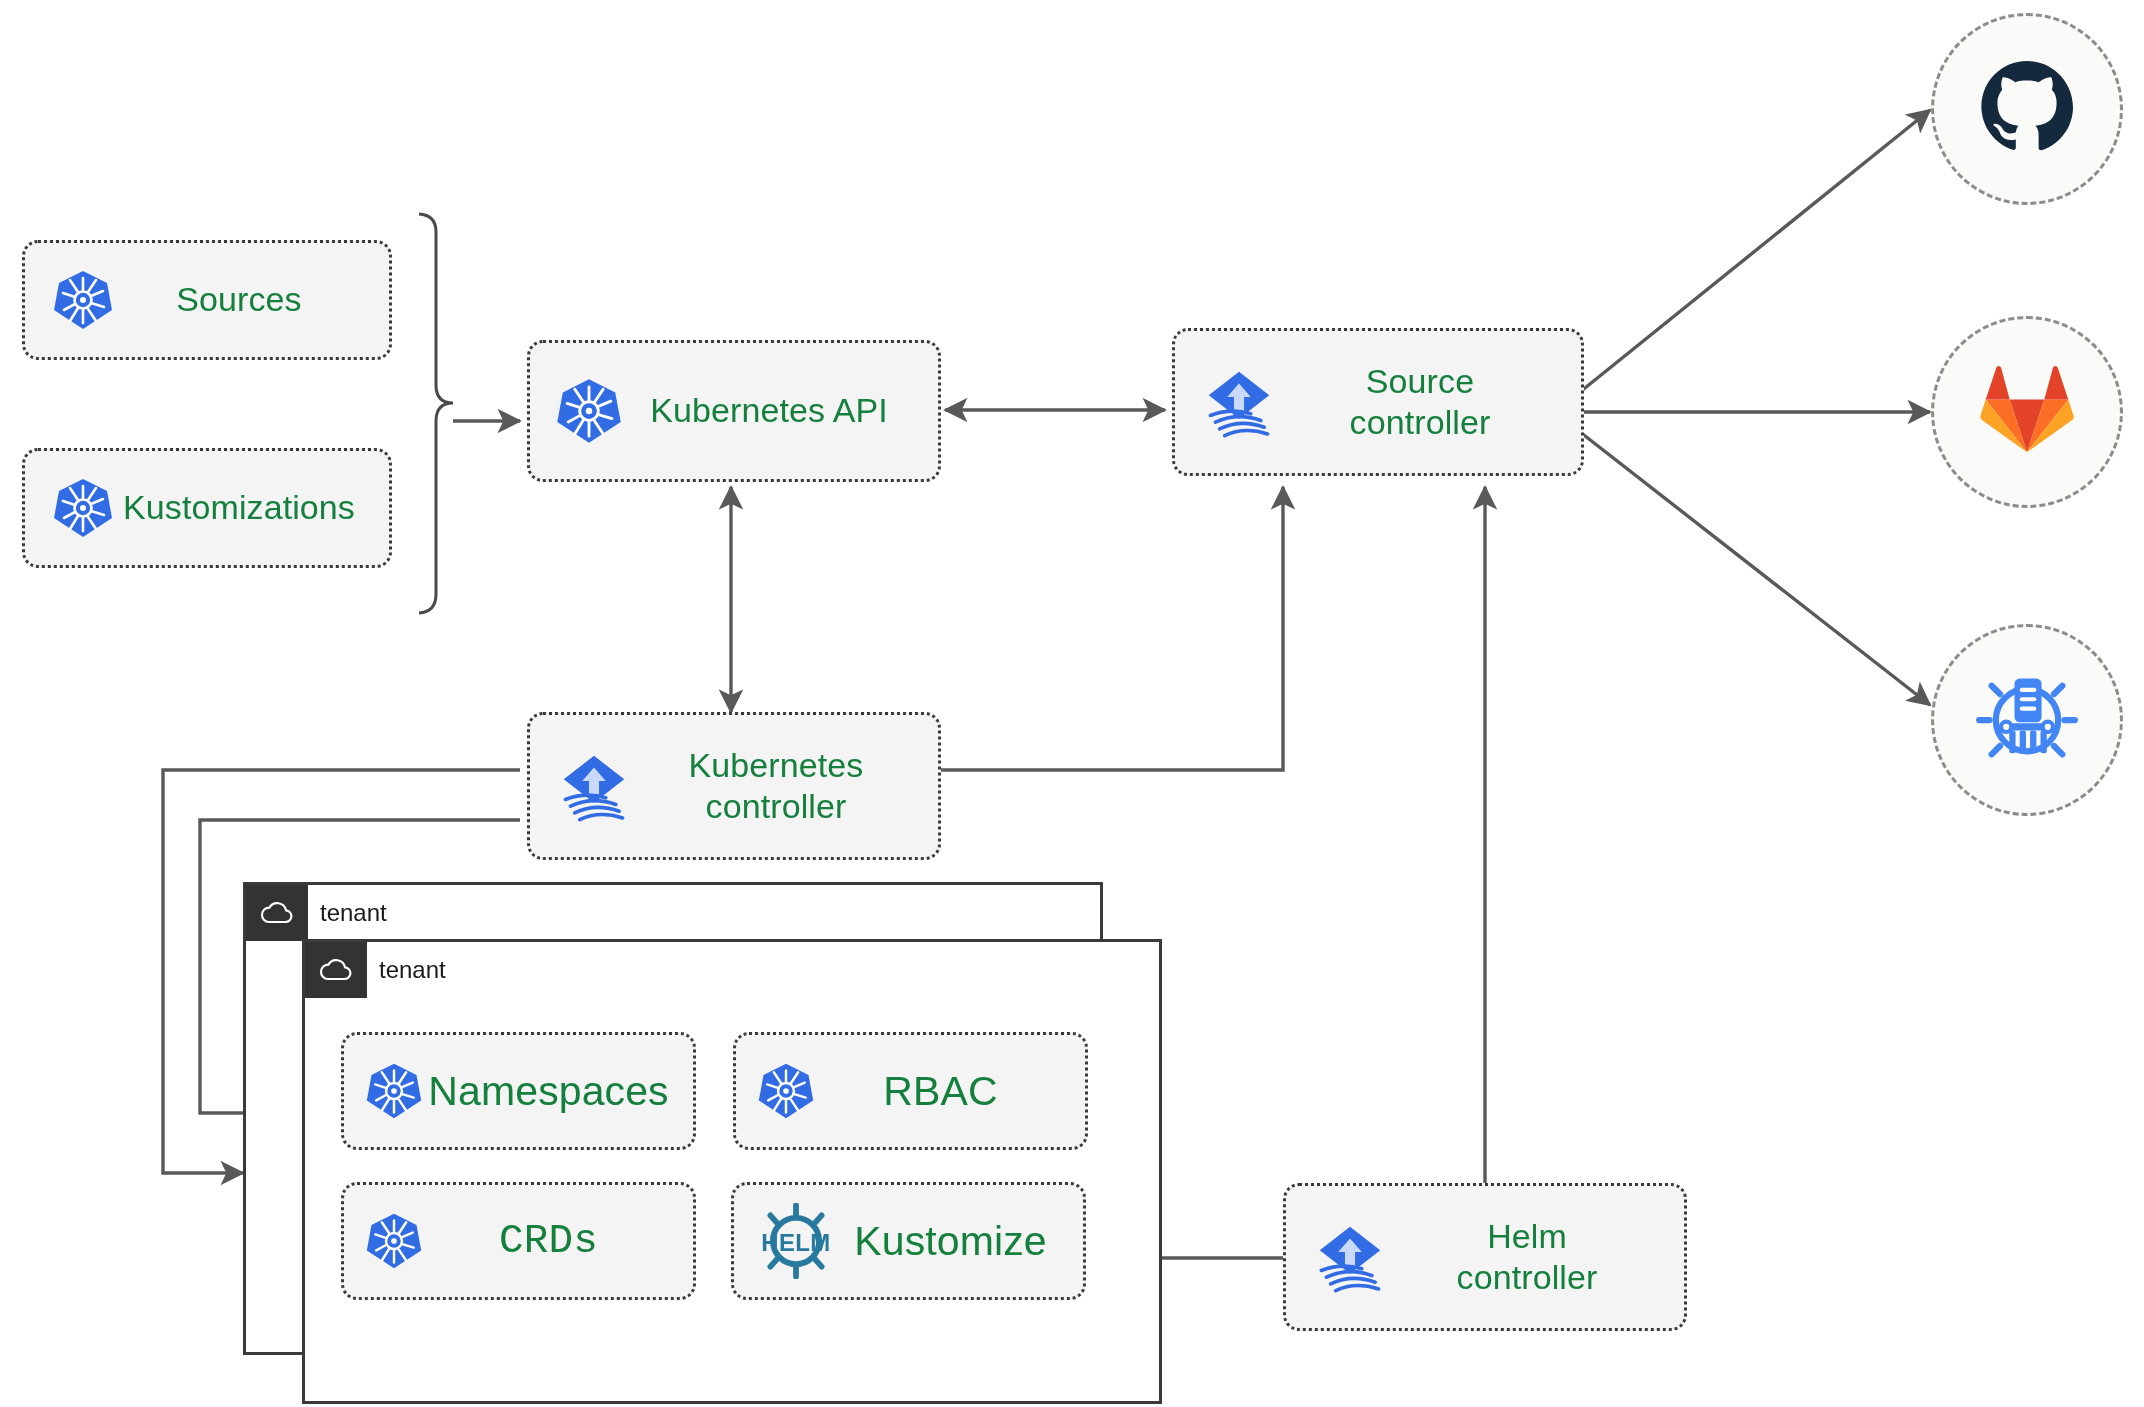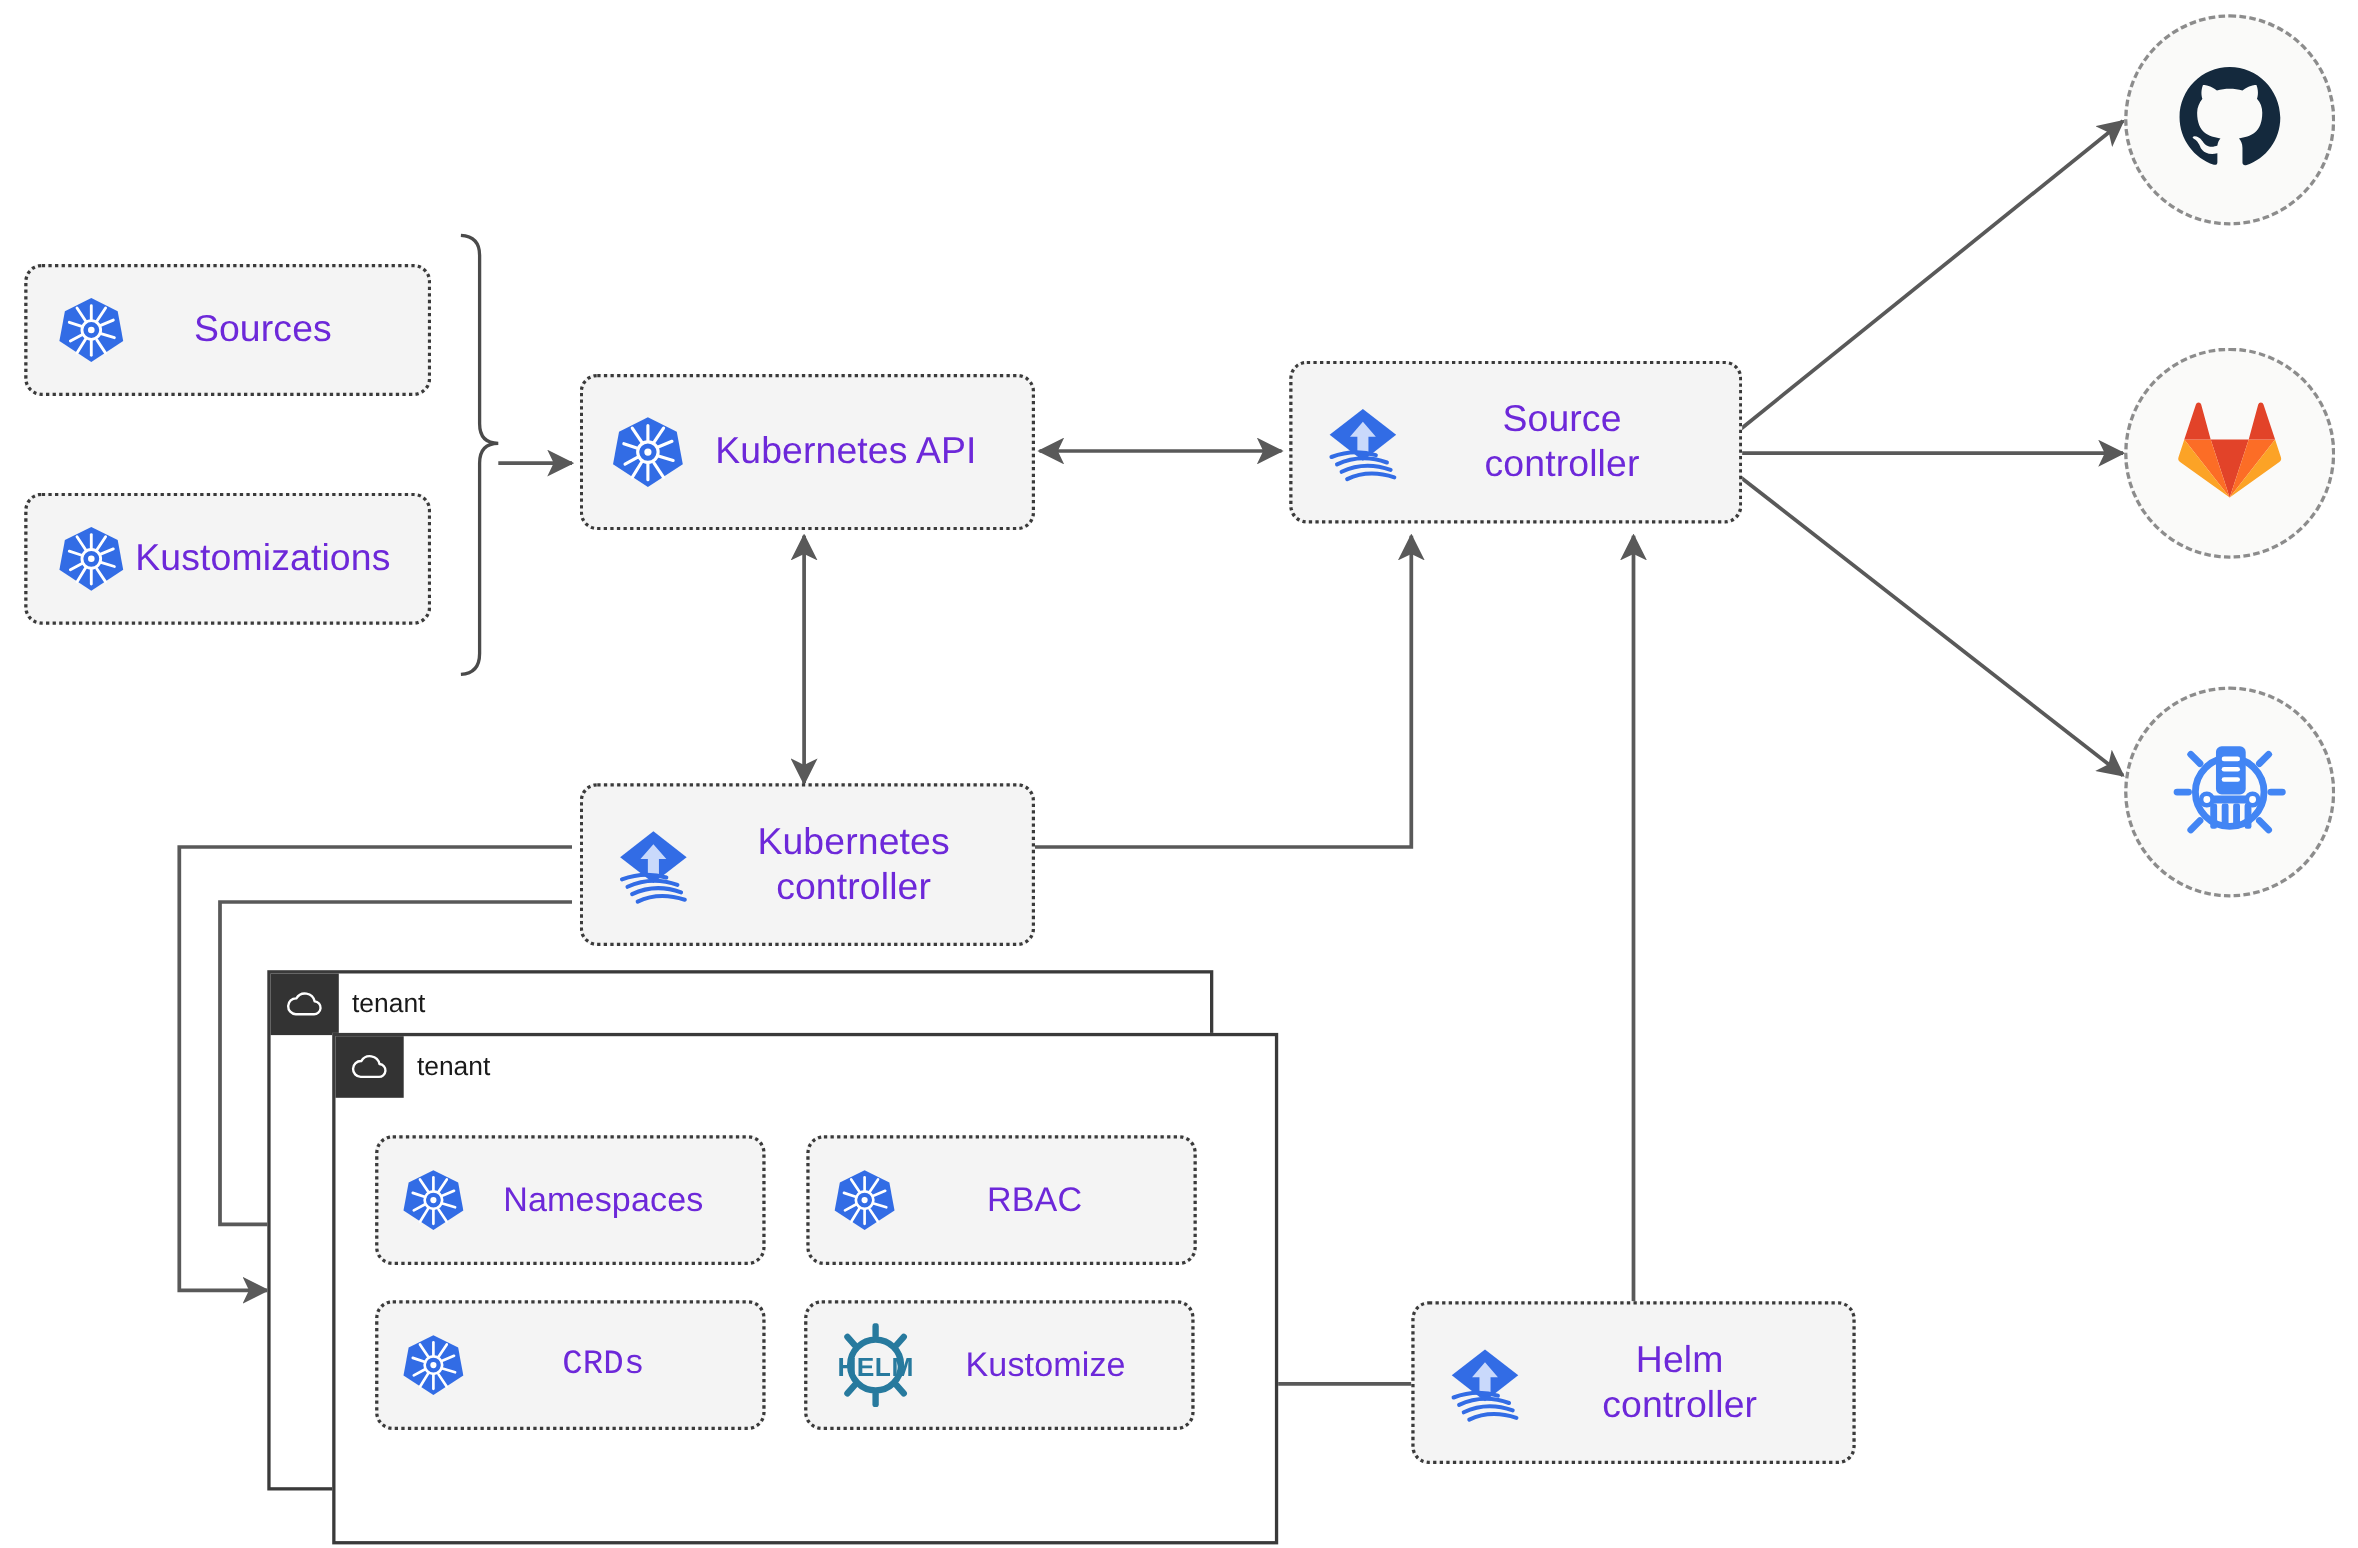--- a/index.html
+++ b/index.html
@@ -14,27 +14,27 @@
     border-radius:16px;
     box-sizing:border-box;
     display:flex;
     align-items:center;
     justify-content:flex-start;
   }
   .node .ico{flex:0 0 auto;display:flex;align-items:center;justify-content:center;}
   .node .lbl{
     flex:1 1 auto;
     text-align:center;
-    color:#6d28d9;
+    color:#15803d;
     font-size:34px;
     line-height:1.22;
     white-space:pre-line;
     letter-spacing:.1px;
   }
-  .node.sm .lbl{font-size:31px;}
+  .node.sm .lbl{font-size:41px;}
 
   
   .circ{
     position:absolute;
     border:3px dashed #8c8c8c;
     border-radius:50%;
     background:#fafaf9;
     box-sizing:border-box;
     display:flex;align-items:center;justify-content:center;
   }

